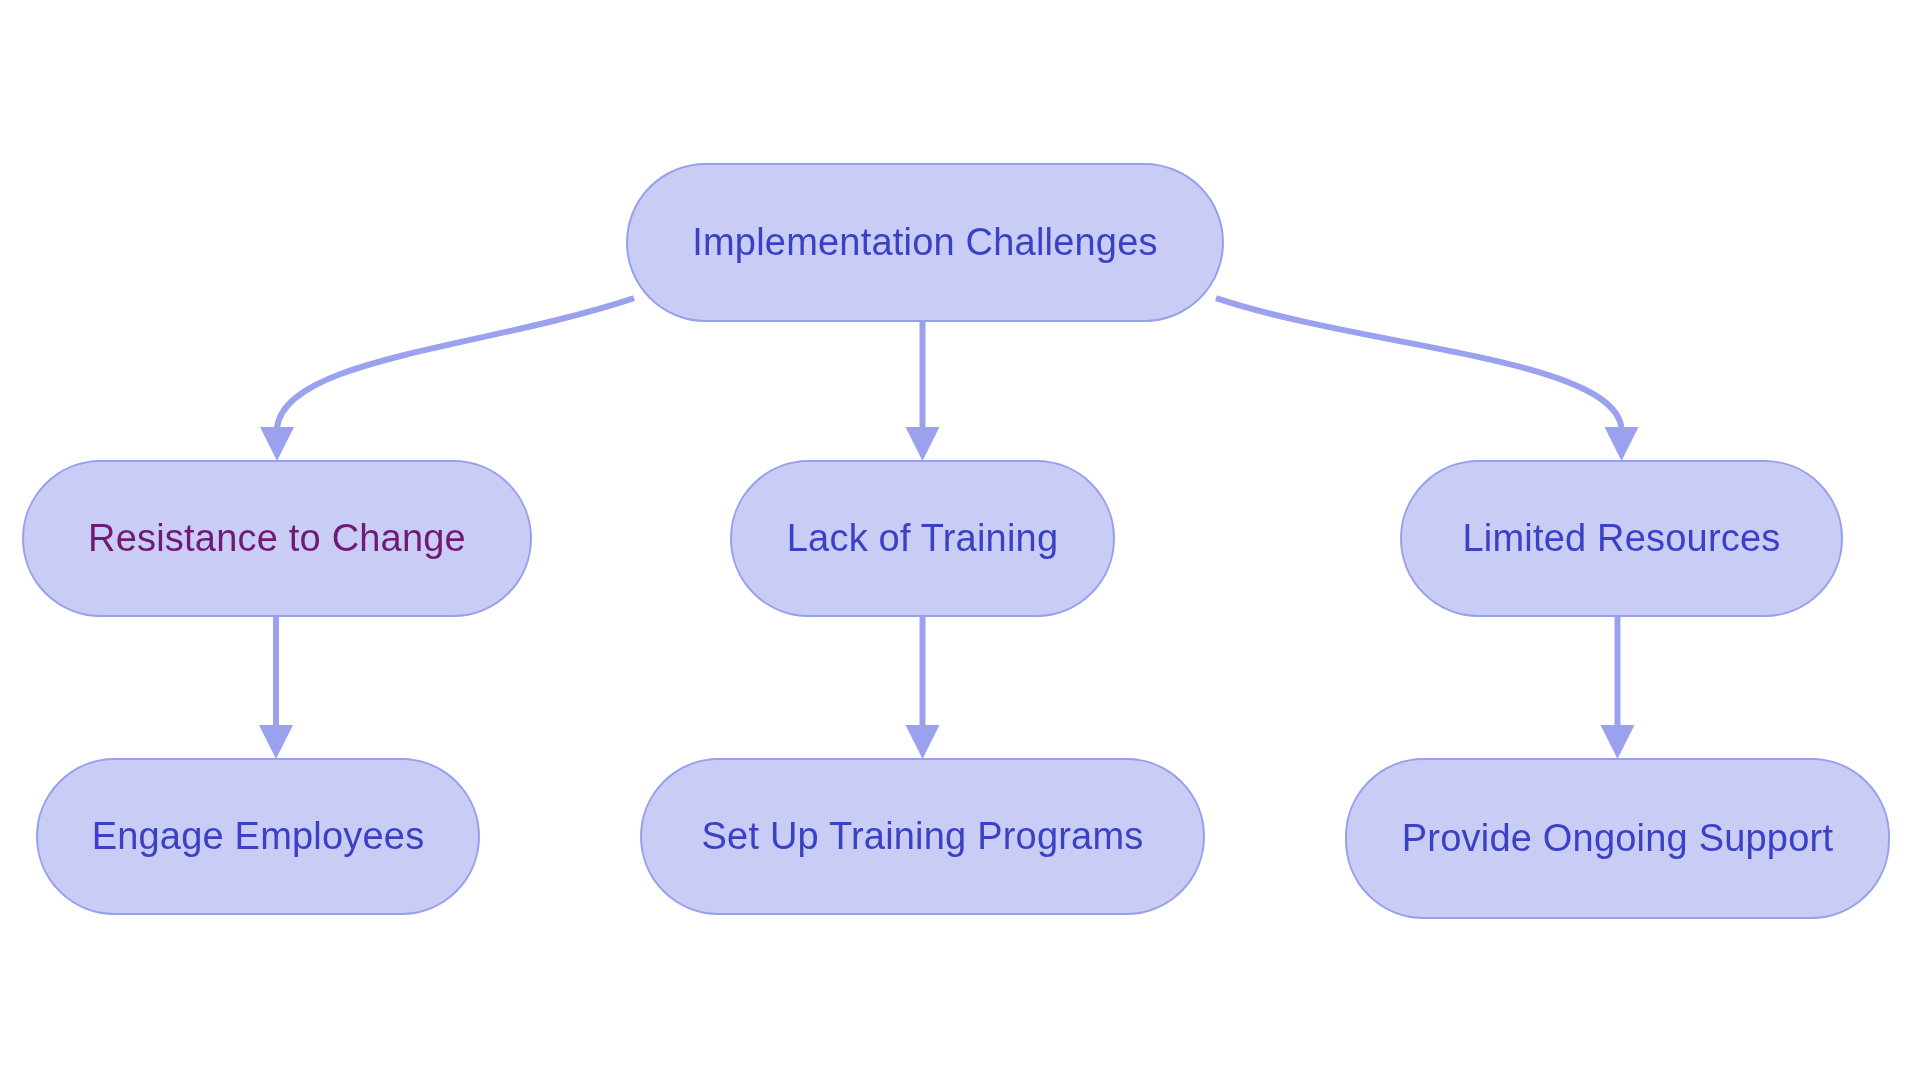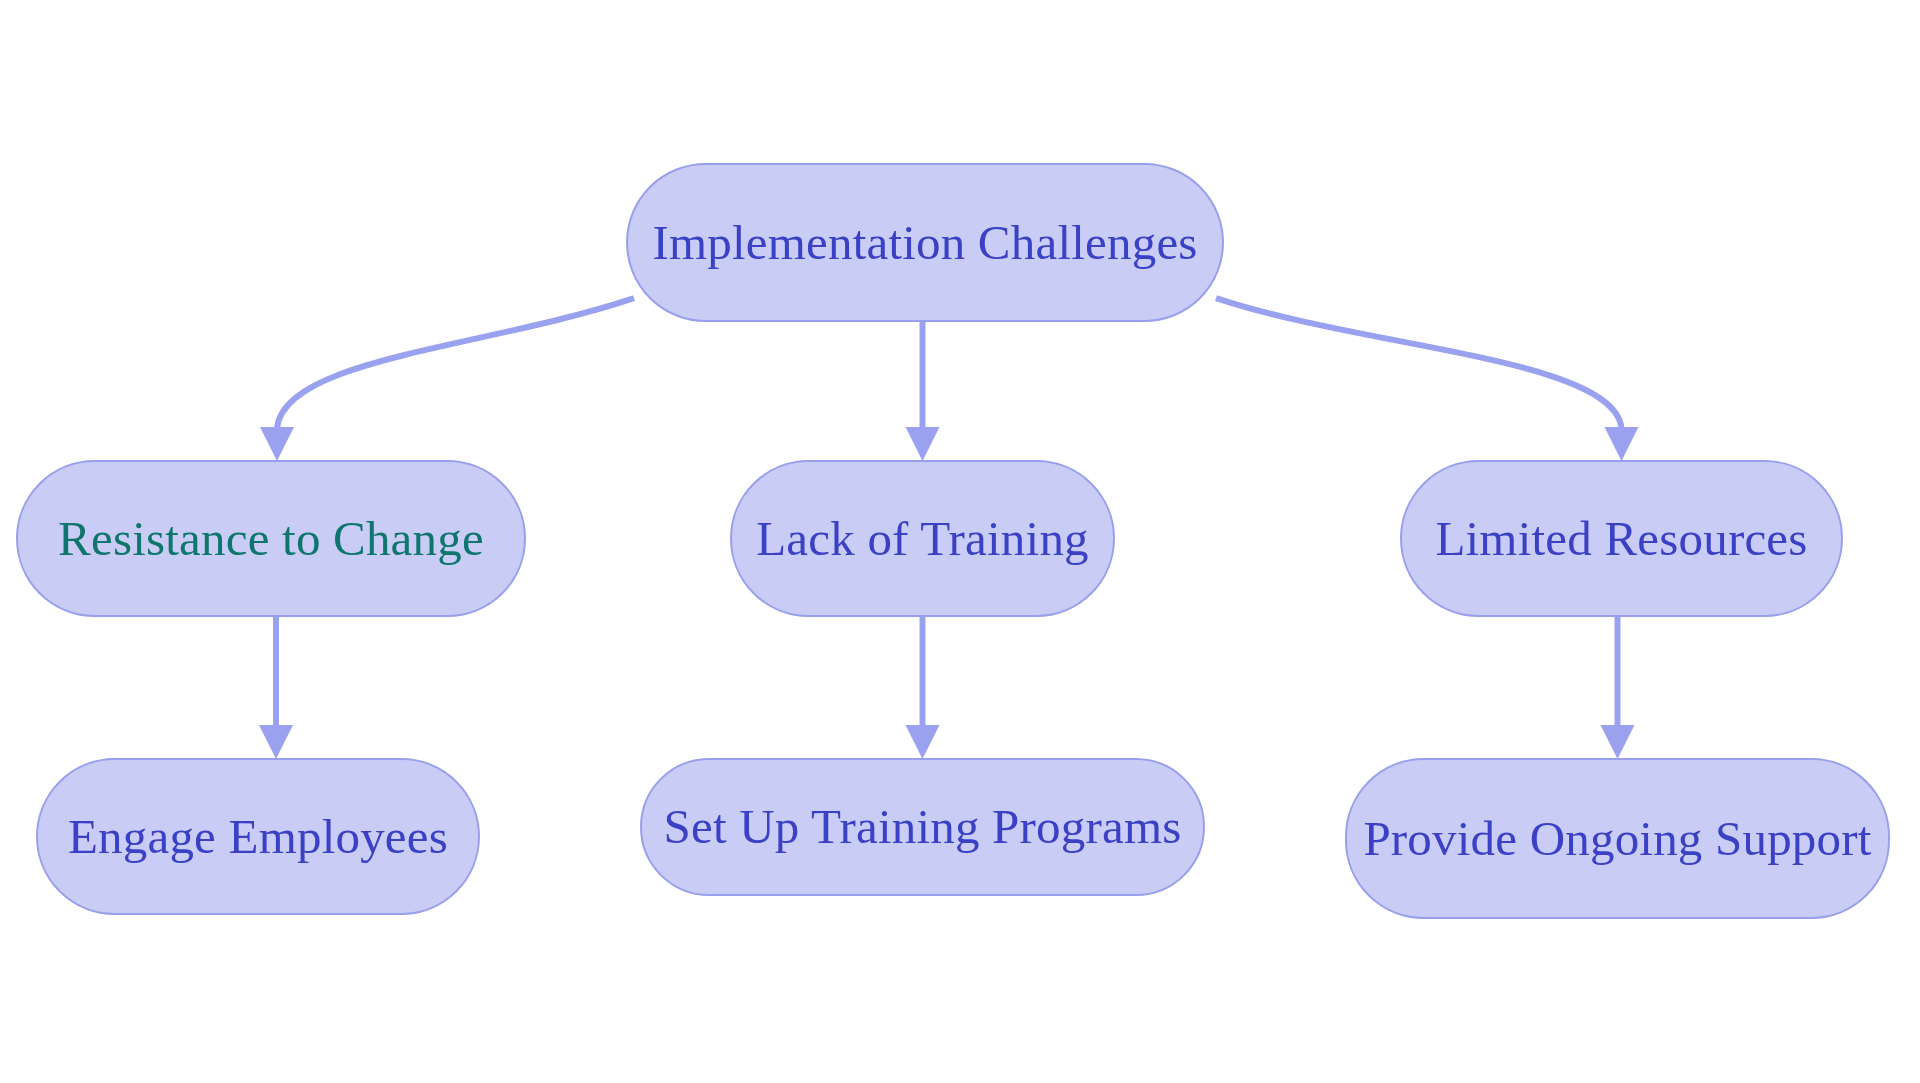--- a/index.html
+++ b/index.html
@@ -24,26 +24,25 @@
     pointer-events: none;
   }
   .node {
     position: absolute;
     box-sizing: border-box;
     border: 2.5px solid;
     display: flex;
     align-items: center;
     justify-content: center;
     text-align: center;
-    font-size: 49px;
+    font-size: 38px;
     line-height: 1.1;
     letter-spacing: 0.2px;
     cursor: default;
     white-space: nowrap;
-    font-family: Liberation Serif, serif;
   }
 </style>
 </head>
 <body>
 
 <div class="canvas">
   <svg class="edges" xmlns="http://www.w3.org/2000/svg">
       <g>
         <path d="M 634 298.15 C 484 348.15, 285 358, 277 428" fill="none" stroke="#9aa1ef" stroke-width="6"></path>
         <polygon points="260,427 294,427 277,461" fill="#9aa1ef"></polygon>
@@ -66,31 +65,31 @@
       </g>
       <g>
         <path d="M 1617.5 614 L 1617.5 726" fill="none" stroke="#9aa1ef" stroke-width="6"></path>
         <polygon points="1600.5,725 1634.5,725 1617.5,759" fill="#9aa1ef"></polygon>
       </g>
     </svg>
 
 <div class="node" style="left: 626px; top: 163px; width: 598px; height: 159px; border-radius: 79.5px; background: rgb(201, 205, 246); border-color: rgb(152, 160, 236); color: rgb(58, 65, 196);">
       <span>Implementation Challenges</span>
     </div>
-    <div class="node" style="left: 16px; top: 460px; width: 510px; height: 157px; border-radius: 78.5px; background: rgb(201, 205, 246); border-color: rgb(152, 160, 236); color: #0f766e;">
+    <div class="node" style="left: 22px; top: 460px; width: 510px; height: 157px; border-radius: 78.5px; background: rgb(201, 205, 246); border-color: rgb(152, 160, 236); color: #701a75;">
       <span>Resistance to Change</span>
     </div>
     <div class="node" style="left: 730px; top: 460px; width: 385px; height: 157px; border-radius: 78.5px; background: rgb(201, 205, 246); border-color: rgb(152, 160, 236); color: rgb(58, 65, 196);">
       <span>Lack of Training</span>
     </div>
     <div class="node" style="left: 1400px; top: 460px; width: 443px; height: 157px; border-radius: 78.5px; background: rgb(201, 205, 246); border-color: rgb(152, 160, 236); color: rgb(58, 65, 196); justify-content: center;">
       <span>Limited Resources</span>
     </div>
     <div class="node" style="left: 36px; top: 758px; width: 444px; height: 157px; border-radius: 78.5px; background: rgb(201, 205, 246); border-color: rgb(152, 160, 236); color: rgb(58, 65, 196);">
       <span>Engage Employees</span>
     </div>
-    <div class="node" style="left: 640px; top: 758px; width: 565px; height: 138px; border-radius: 78.5px; background: rgb(201, 205, 246); border-color: rgb(152, 160, 236); color: rgb(58, 65, 196);">
+    <div class="node" style="left: 640px; top: 758px; width: 565px; height: 157px; border-radius: 78.5px; background: rgb(201, 205, 246); border-color: rgb(152, 160, 236); color: rgb(58, 65, 196);">
       <span>Set Up Training Programs</span>
     </div>
     <div class="node" style="left: 1345px; top: 758px; width: 545px; height: 161px; border-radius: 78.5px; background: rgb(201, 205, 246); border-color: rgb(152, 160, 236); color: rgb(58, 65, 196);">
       <span>Provide Ongoing Support</span>
     </div>
   </div>
 
 </body></html>

